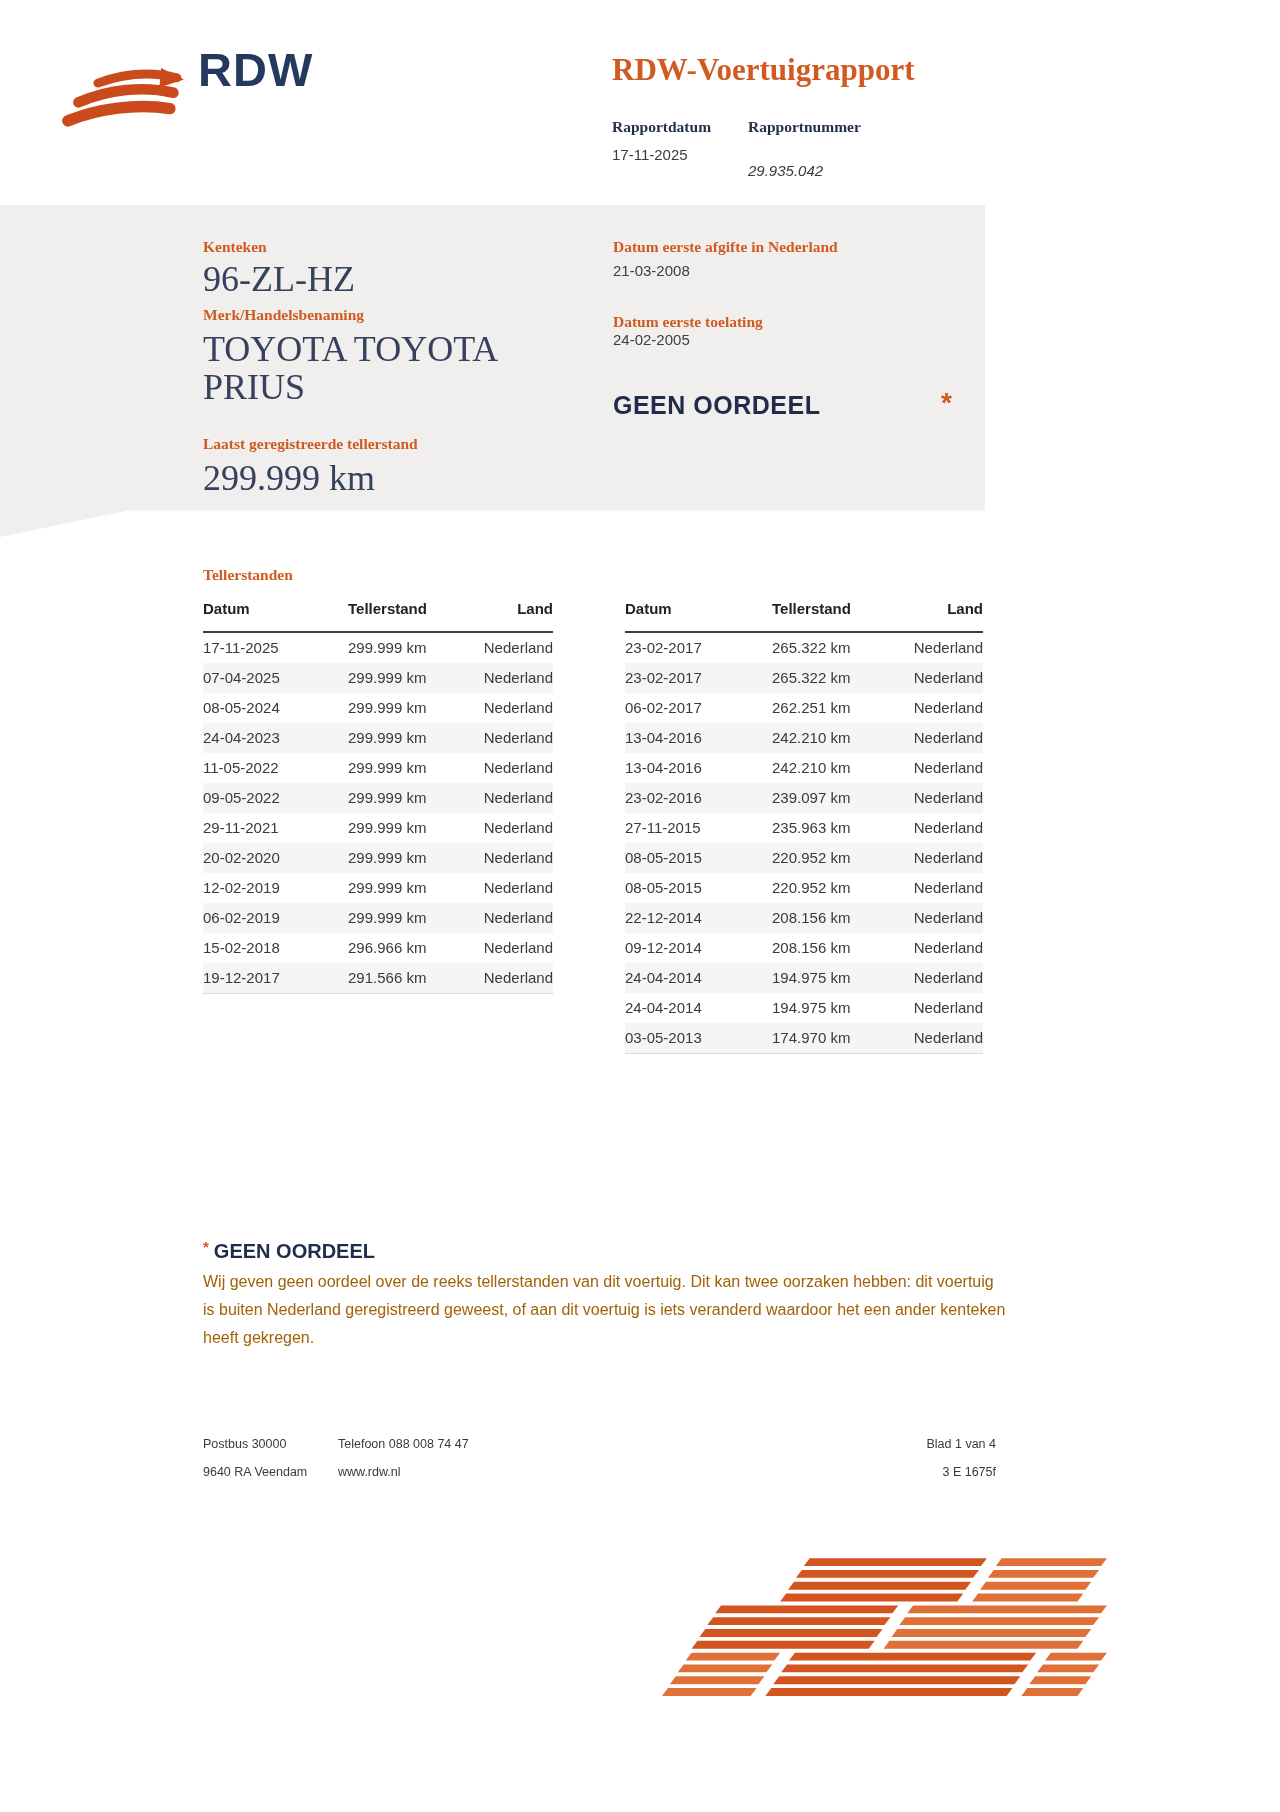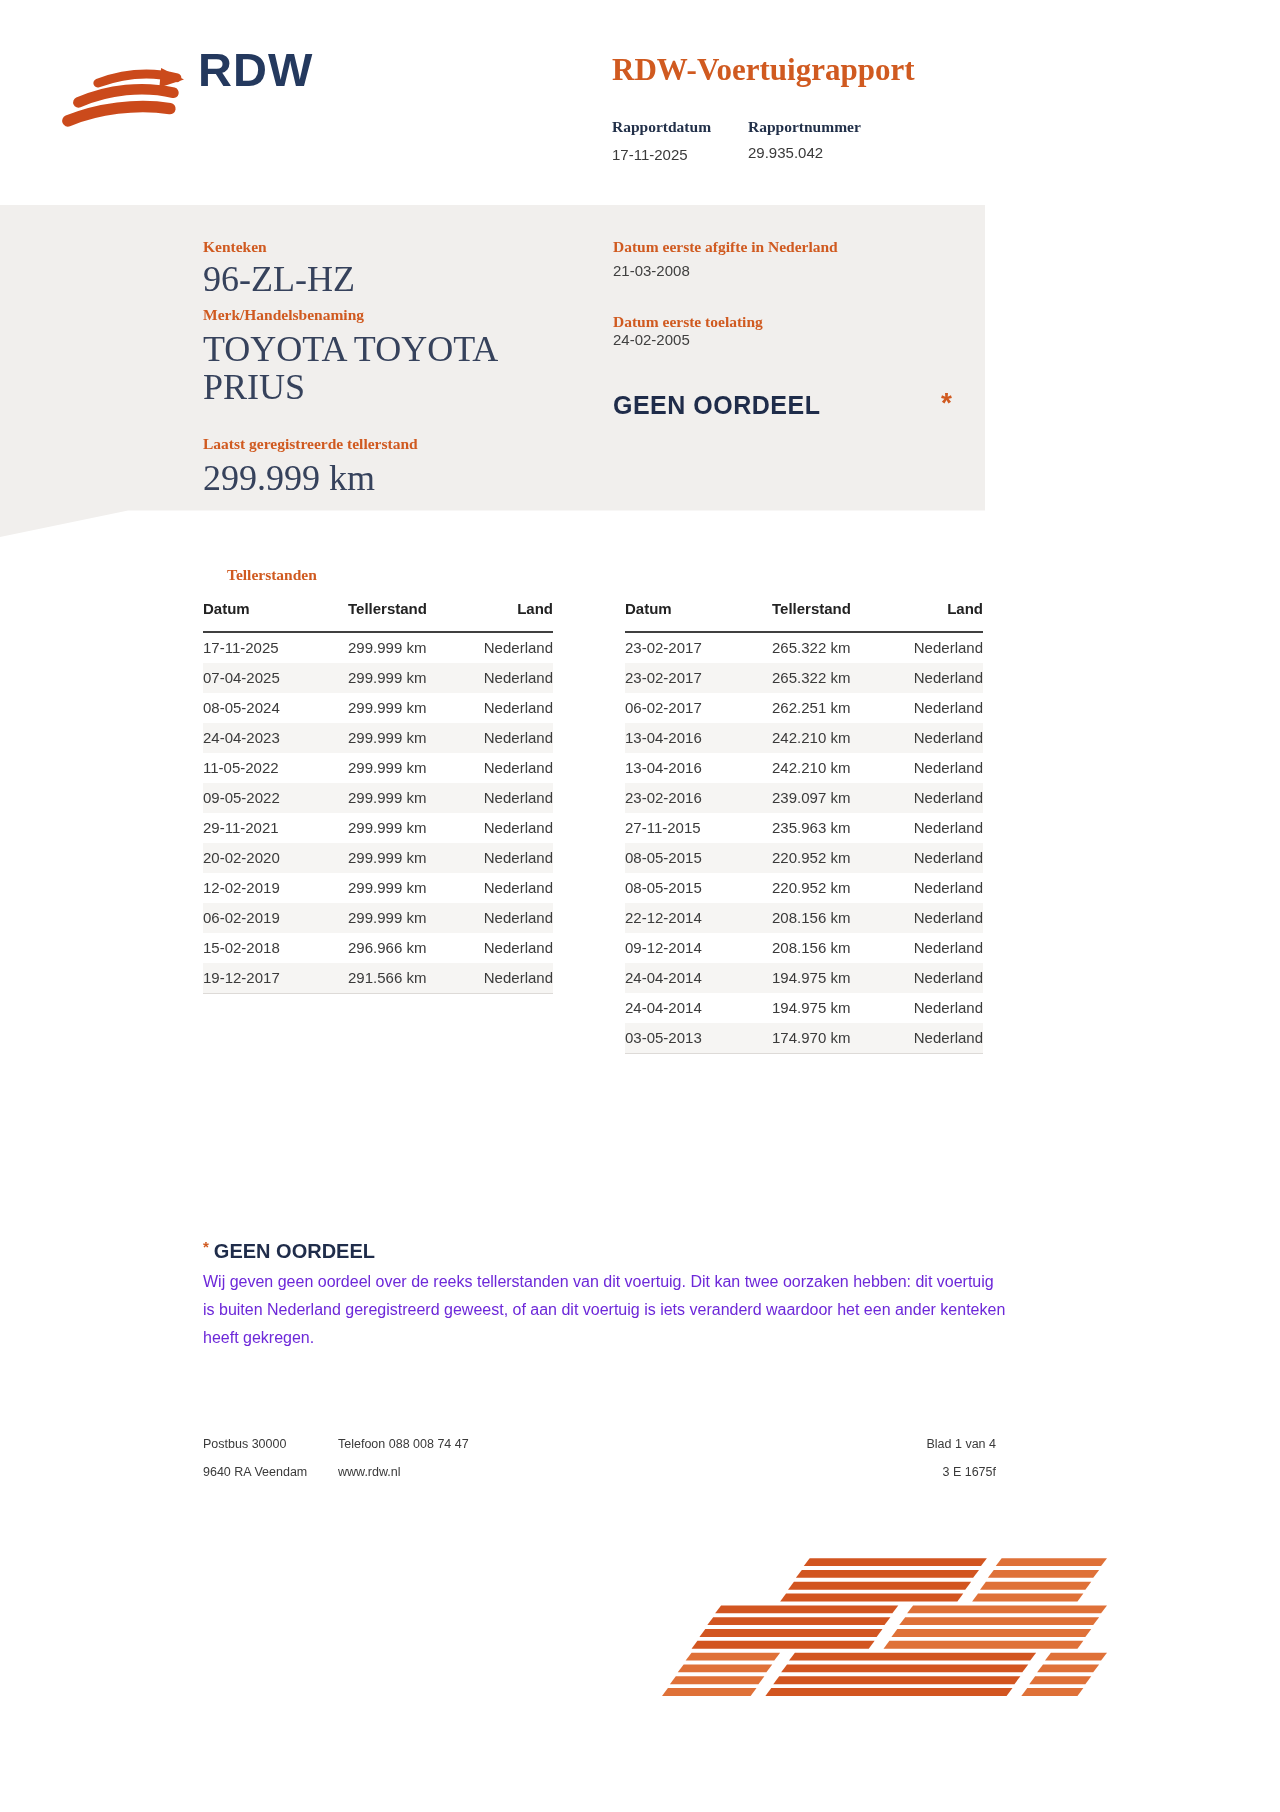--- a/index.html
+++ b/index.html
@@ -59,21 +59,21 @@
     font-size:25px; font-weight:bold;
     color:#1f2c4a;
     letter-spacing:0.5px;
   }
   .oordeel-star{
     font-size:28px; color:#d05a20; font-weight:bold;
   }
 
   
   .section-title{
-    left:203px; top:566px;margin-left:24px;
+    left:203px; top:566px;
   }
   table.km{
     border-collapse:collapse;
     table-layout:fixed;
     border-bottom:1px solid #dddad7;
   }
   table.km th{
     font-size:15px; font-weight:bold; color:#222222;
     text-align:left;
     padding:4px 0 14px 0;
@@ -97,21 +97,21 @@
     left:203px; top:1238px;
     font-size:20px; font-weight:bold; color:#1f2c4a;
   }
   .footnote-star{
     color:#d05a20; font-size:15px; font-weight:bold;
     vertical-align:6px; margin-right:5px;
   }
   .footnote-text{
     left:203px; top:1268px; width:806px;
     font-size:16px; line-height:28px;
-    color:#6d28d9;
+    color:#a16207;
   }
 
   
   .footer-small{ font-size:12.5px; color:#3a3a3a; }
   .footer-right{ text-align:right; width:170px; }
 
   svg{ display:block; }
 </style>
 </head>
 <body>
@@ -129,21 +129,21 @@
     </svg>
   </div>
 
   <div class="abs logo-text">RDW</div>
 
   <div class="abs doc-title">RDW-Voertuigrapport</div>
 
   <div class="abs meta-label" style="left:612px; top:118px;">Rapportdatum</div>
   <div class="abs meta-label" style="left:748px; top:118px;">Rapportnummer</div>
   <div class="abs meta-value" style="left:612px; top:146px;">17-11-2025</div>
-  <div class="abs meta-value" style="left:748px; top:144px;">29.935.042</div>
+  <div class="abs meta-value" style="left:748px; top:162px;font-style:italic;">29.935.042</div>
 
   <div class="abs panel">
     <div class="abs label-orange" style="left:203px; top:33px;">Kenteken</div>
     <div class="abs big-value" style="left:203px; top:53px;">96-ZL-HZ</div>
 
     <div class="abs label-orange" style="left:203px; top:101px;">Merk/Handelsbenaming</div>
     <div class="abs big-value" style="left:203px; top:123px;">TOYOTA TOYOTA</div>
     <div class="abs big-value" style="left:203px; top:161px;">PRIUS</div>
 
     <div class="abs label-orange" style="left:203px; top:230px;">Laatst geregistreerde tellerstand</div>

